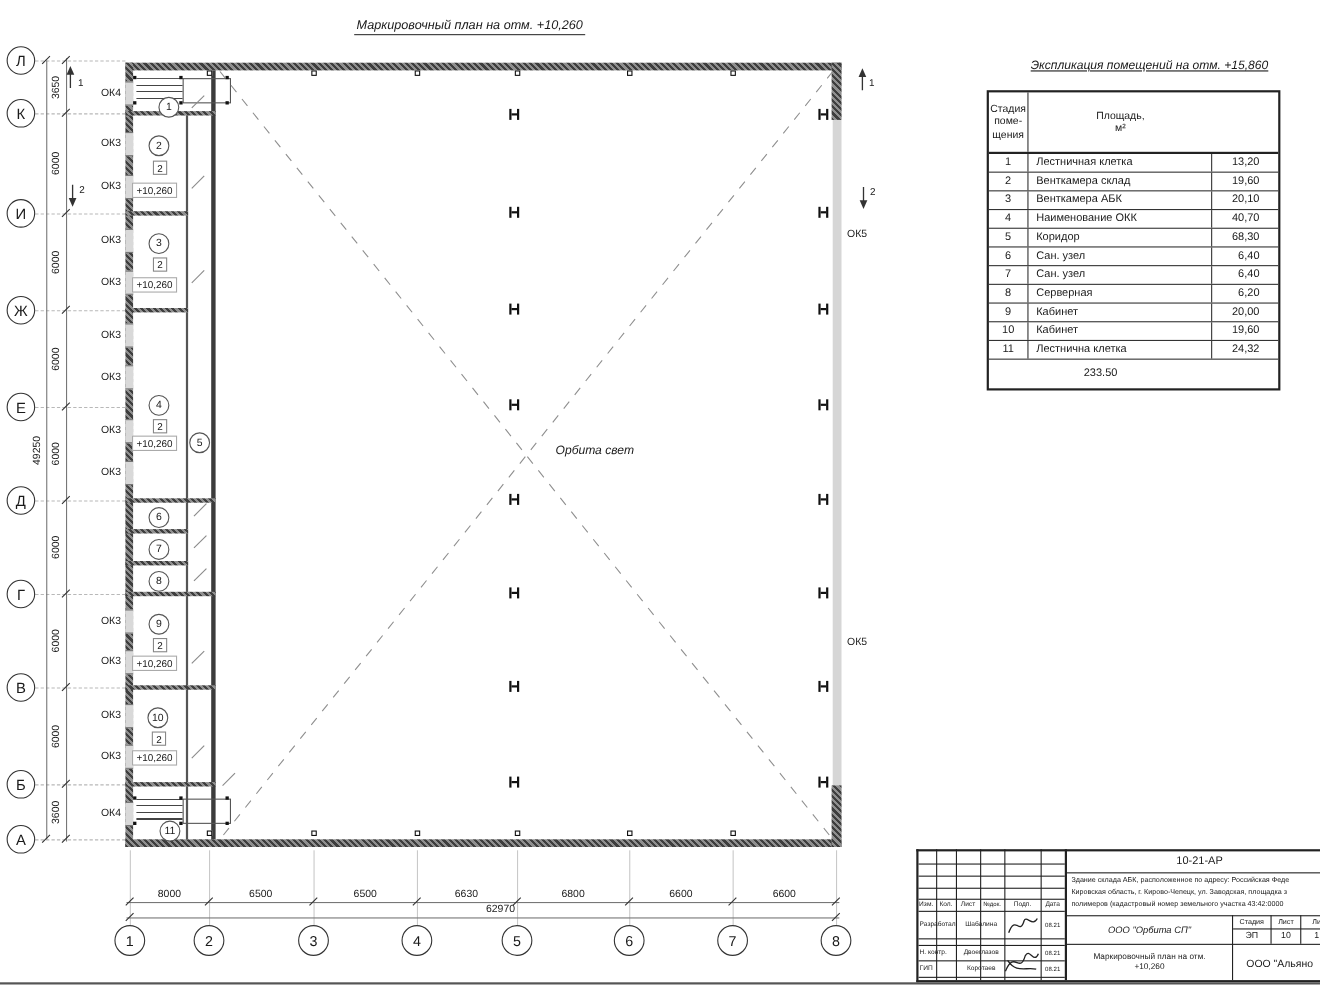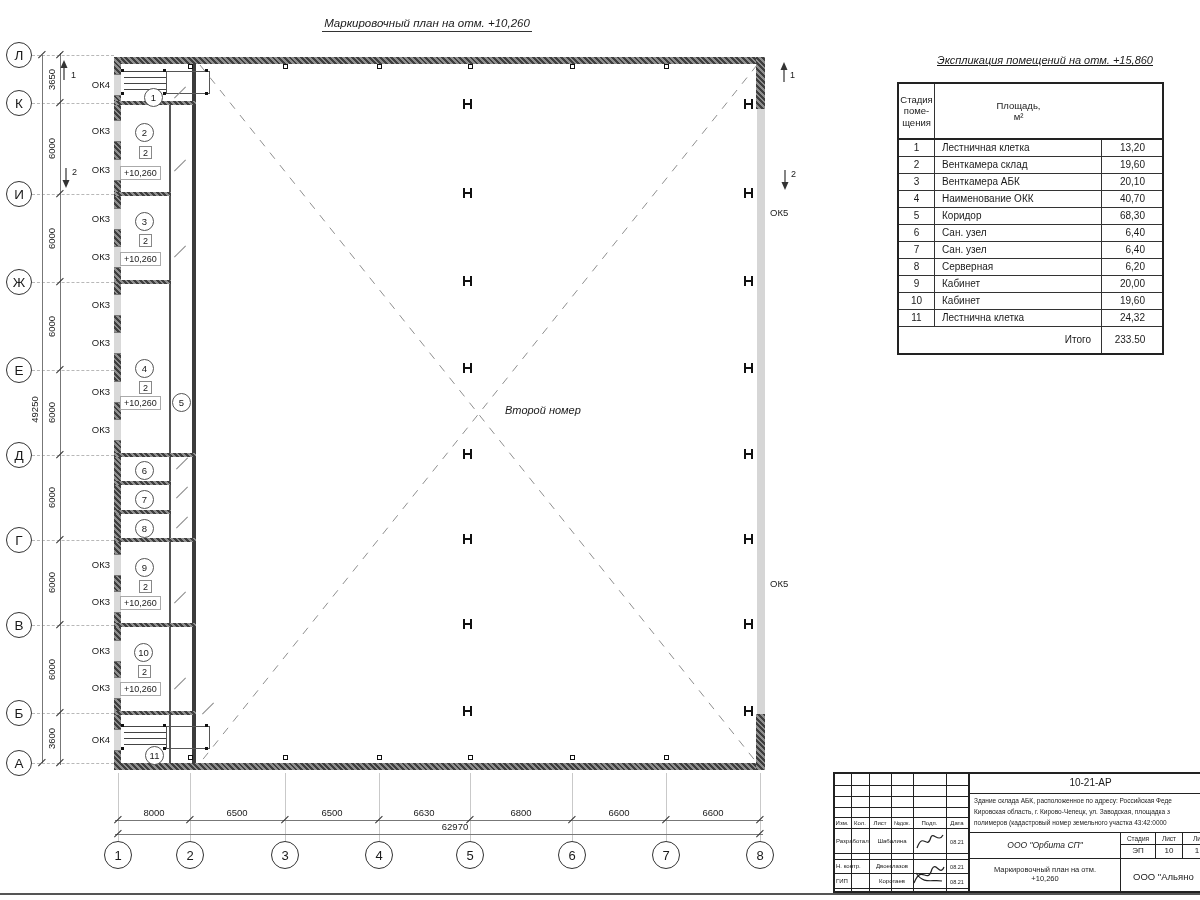--- a/index.html
+++ b/index.html
@@ -213,21 +213,21 @@
   <div class="door" style="left:174px;top:492px"></div>
   <div class="door" style="left:174px;top:522px"></div>
   <div class="door" style="left:172px;top:597px"></div>
   <div class="door" style="left:172px;top:683px"></div>
   <div class="door" style="left:200px;top:708px"></div>
 
   <svg class="a" style="left:114px;top:57px" width="651" height="713">
     <line x1="86" y1="8" x2="643" y2="706" stroke="#8f8f8f" stroke-width="1" stroke-dasharray="8 8"></line>
     <line x1="643" y1="8" x2="86" y2="706" stroke="#8f8f8f" stroke-width="1" stroke-dasharray="8 8"></line>
   </svg>
-  <div class="a" style="left:505px;top:404px;font-size:11px;font-style:italic">Второй номер</div>
+  <div class="a" style="left:505px;top:404px;font-size:11px;font-style:italic">Орбита свет</div>
 
   <div class="okl" style="left:78px;top:79px">ОК4</div>
   <div class="okl" style="left:78px;top:125px">ОК3</div>
   <div class="okl" style="left:78px;top:164px">ОК3</div>
   <div class="okl" style="left:78px;top:213px">ОК3</div>
   <div class="okl" style="left:78px;top:251px">ОК3</div>
   <div class="okl" style="left:78px;top:299px">ОК3</div>
   <div class="okl" style="left:78px;top:337px">ОК3</div>
   <div class="okl" style="left:78px;top:386px">ОК3</div>
   <div class="okl" style="left:78px;top:424px">ОК3</div>
@@ -360,21 +360,20 @@
         <div class="lc1">10</div>
         <div class="lc2">Кабинет</div>
         <div class="lc3">19,60</div>
       </div>
     <div class="lr">
         <div class="lc1">11</div>
         <div class="lc2">Лестнична клетка</div>
         <div class="lc3">24,32</div>
       </div>
     <div class="lf">
-      <div class="lf1">Итого</div>
       <div class="lf2">233.50</div>
     </div>
   </div>
 
   <div id="tb">
     <div class="tl" style="left:0;top:0;width:2px;height:121px"></div>
     <div class="tl" style="left:0;top:0;width:378px;height:2px"></div>
     <div class="tl" style="left:0;top:119px;width:378px;height:2px"></div>
     <div class="tl" style="left:18px;top:0;width:1px;height:119px"></div>
     <div class="tl" style="left:36px;top:0;width:1px;height:119px"></div>

